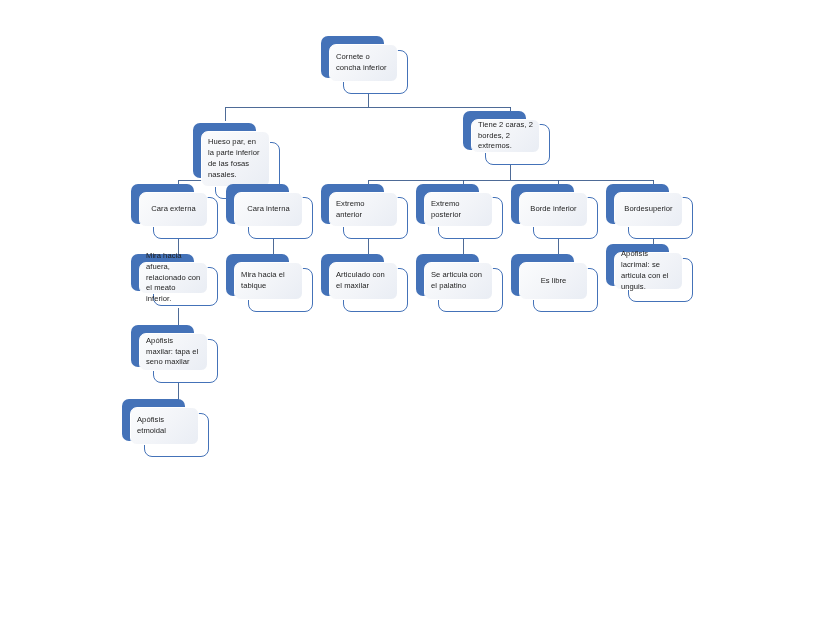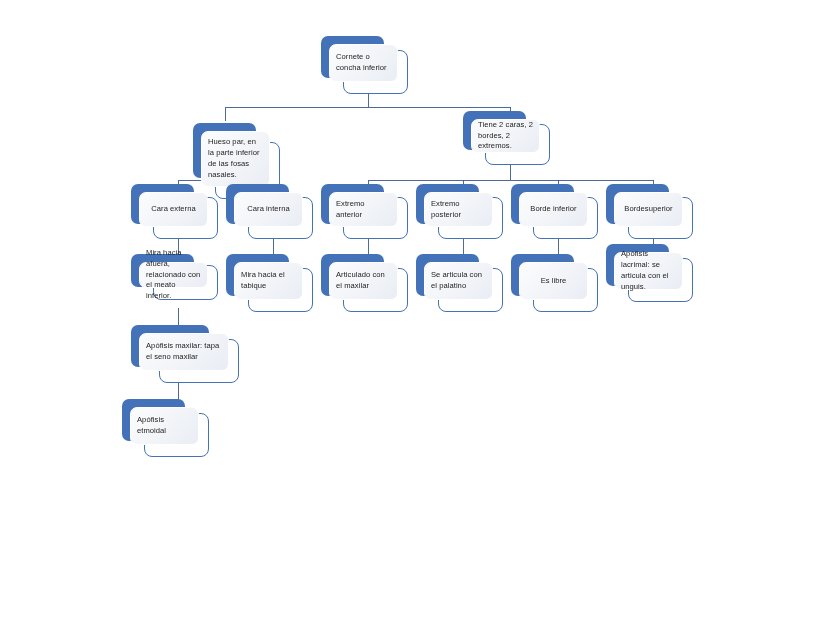--- a/index.html
+++ b/index.html
@@ -158,21 +158,21 @@
           <div class="label">Borde inferior</div>
         </div>
       </div>
       <div class="node" style="left: 606px; top: 184px; width: 87px; height: 55px;">
         <div class="back"></div>
         <div class="mid"></div>
         <div class="card">
           <div class="label">Bordesuperior</div>
         </div>
       </div>
-      <div class="node" style="left: 131px; top: 254px; width: 87px; height: 46px; border-radius: 17px;">
+      <div class="node" style="left: 131px; top: 254px; width: 87px; height: 52px; border-radius: 17px;">
         <div class="back"></div>
         <div class="mid"></div>
         <div class="card">
           <div class="label">Mira hacia afuera, relacionado con el meato inferior.</div>
         </div>
       </div>
       <div class="node" style="left: 226px; top: 254px; width: 87px; height: 58px;">
         <div class="back"></div>
         <div class="mid"></div>
         <div class="card">
@@ -200,21 +200,21 @@
           <div class="label">Es libre</div>
         </div>
       </div>
       <div class="node" style="left: 606px; top: 244px; width: 87px; height: 58px;">
         <div class="back"></div>
         <div class="mid"></div>
         <div class="card">
           <div class="label">Apófisis lacrimal: se articula con el unguis.</div>
         </div>
       </div>
-      <div class="node" style="left: 131px; top: 325px; width: 108px; height: 58px; padding-left: 12px;">
+      <div class="node" style="left: 131px; top: 325px; width: 87px; height: 58px; padding-left: 12px;">
         <div class="back"></div>
         <div class="mid"></div>
         <div class="card">
           <div class="label">Apófisis maxilar: tapa el seno maxilar</div>
         </div>
       </div>
       <div class="node" style="left: 122px; top: 399px; width: 87px; height: 58px;">
         <div class="back"></div>
         <div class="mid"></div>
         <div class="card">

